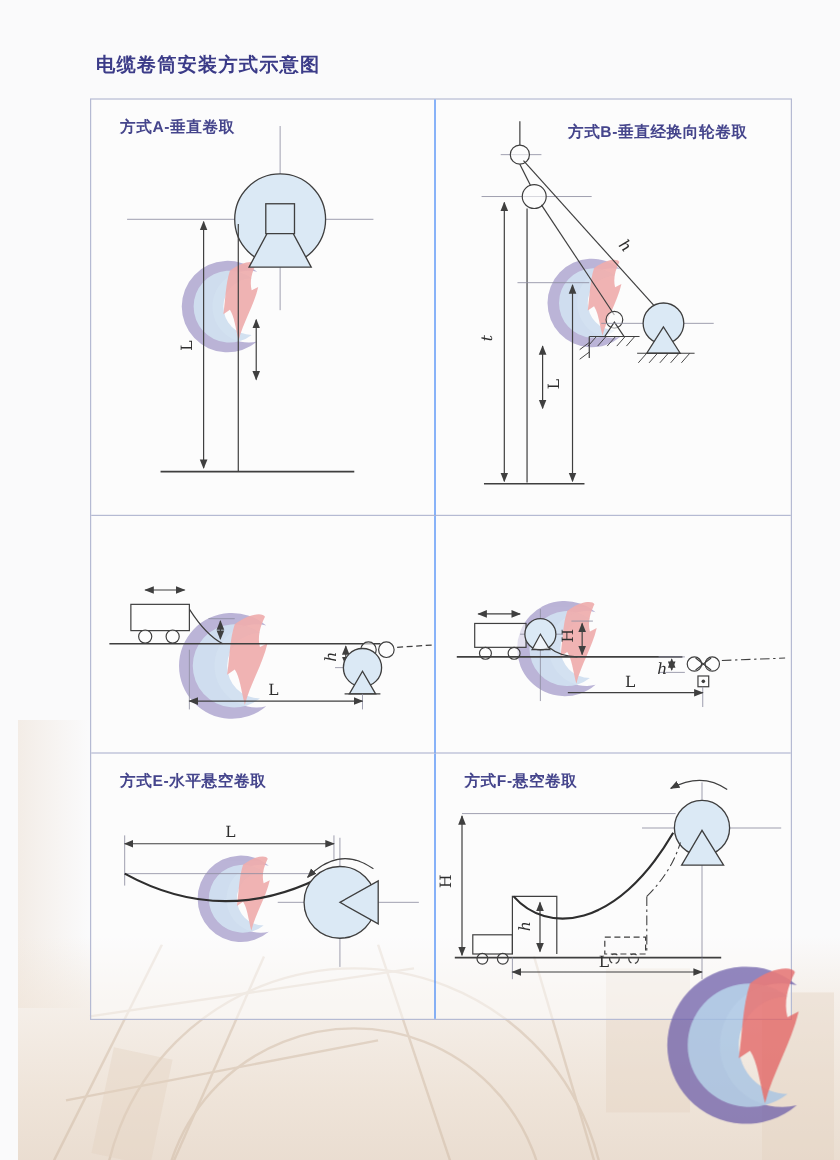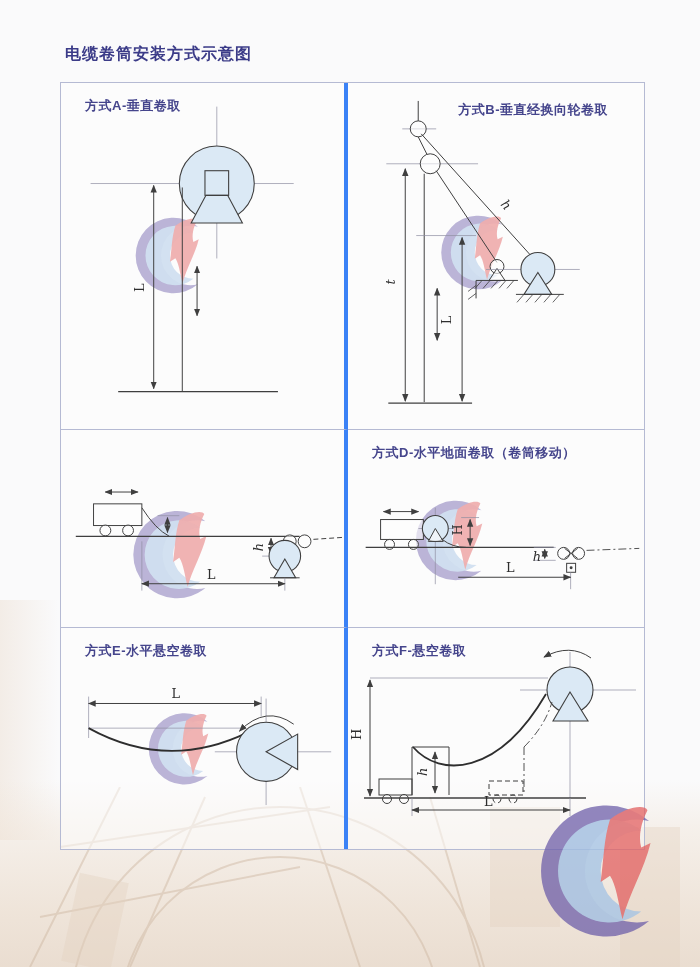--- a/index.html
+++ b/index.html
@@ -1,21 +1,21 @@
 <!DOCTYPE html>
 <html><head>
 <meta charset="utf-8">
 <style>
   html,body{margin:0;padding:0;}
   body{
     width:700px;height:967px;position:relative;overflow:hidden;
     background:#fafafb;
     font-family:"Liberation Sans", sans-serif;
   }
-  .page{position:absolute;inset:0;}
+  .page{position:absolute;inset:0;margin-left:15px;}
   
   .photo-fade{
     position:absolute;left:0;top:780px;width:700px;height:187px;
     background:linear-gradient(180deg, rgba(243,233,224,0) 0%, rgba(240,228,215,.45) 25%, rgba(234,219,203,.7) 70%, rgba(230,214,198,.8) 100%);
   }
   .photo-lines{position:absolute;left:0;top:787px;width:700px;height:180px;}
   .left-streak{
     position:absolute;left:0;top:600px;width:58px;height:240px;
     background:linear-gradient(90deg, rgba(236,223,210,.5), rgba(236,223,210,0));
   }
@@ -25,21 +25,21 @@
   }
   .grid{
     position:absolute;left:60px;top:82px;width:585px;height:768px;
     border:1px solid #b5bad3;box-sizing:border-box;
     display:grid;
     grid-template-columns:287px 296px;
     grid-template-rows:347px 198px 221px;
     background:rgba(253,253,254,.5);
   }
   .cell{position:relative;box-sizing:border-box;}
-  .cell.bR{border-right:4px solid #3b82f6;}
+  .cell.bR{border-right:1px solid #3b82f6;}
   .cell.bB{border-bottom:1px solid #b5bad3;}
   .cell-label{
     position:absolute;top:14px;left:24px;
     font-size:13px;font-weight:600;color:#45458c;letter-spacing:.5px;
   }
   .cell-label.right{left:auto;right:36px;top:18px;}
   .diagram{position:absolute;inset:0;width:100%;height:100%;}
   .dln{stroke:#3f3f3f;stroke-width:1;fill:none;}
   .dln2{stroke:#3f3f3f;stroke-width:1.3;fill:none;}
   .thin{stroke:#8d8da0;stroke-width:.7;fill:none;}
@@ -168,21 +168,20 @@
         <line class="dln" x1="212" y1="149" x2="242" y2="149"></line>
         <line class="thin" x1="82" y1="112" x2="82" y2="162"></line>
         <line class="thin" x1="227" y1="149" x2="227" y2="162"></line>
         <line class="dln" x1="82" y1="155" x2="227" y2="155" marker-start="url(#ah)" marker-end="url(#ah)"></line>
         <text class="dim" x="148" y="150">L</text>
         <line class="dash" x1="256" y1="110" x2="286" y2="108"></line>
       </svg>
     </div>
 
     <div class="cell bB">
-      <div class="cell-label">方式D-水平地面卷取（卷筒移动）</div>
       <svg class="diagram" viewBox="0 0 296 198">
         <use href="#logo" x="62" y="66" width="95" height="90" opacity=".5"></use>
         <line class="dln" x1="35" y1="82" x2="70" y2="82" marker-start="url(#ah)" marker-end="url(#ah)"></line>
         <rect class="boxw" x="32" y="90" width="43" height="20"></rect>
         <circle class="boxw" cx="41" cy="115" r="5"></circle>
         <circle class="boxw" cx="65" cy="115" r="5"></circle>
         <line class="thin" x1="87" y1="78" x2="87" y2="155"></line>
         <line class="thin" x1="70" y1="99" x2="106" y2="99"></line>
         <circle class="reel" cx="87" cy="99" r="13"></circle>
         <path class="boxw" d="M87,99 L80,112 L95,112 Z"></path>

